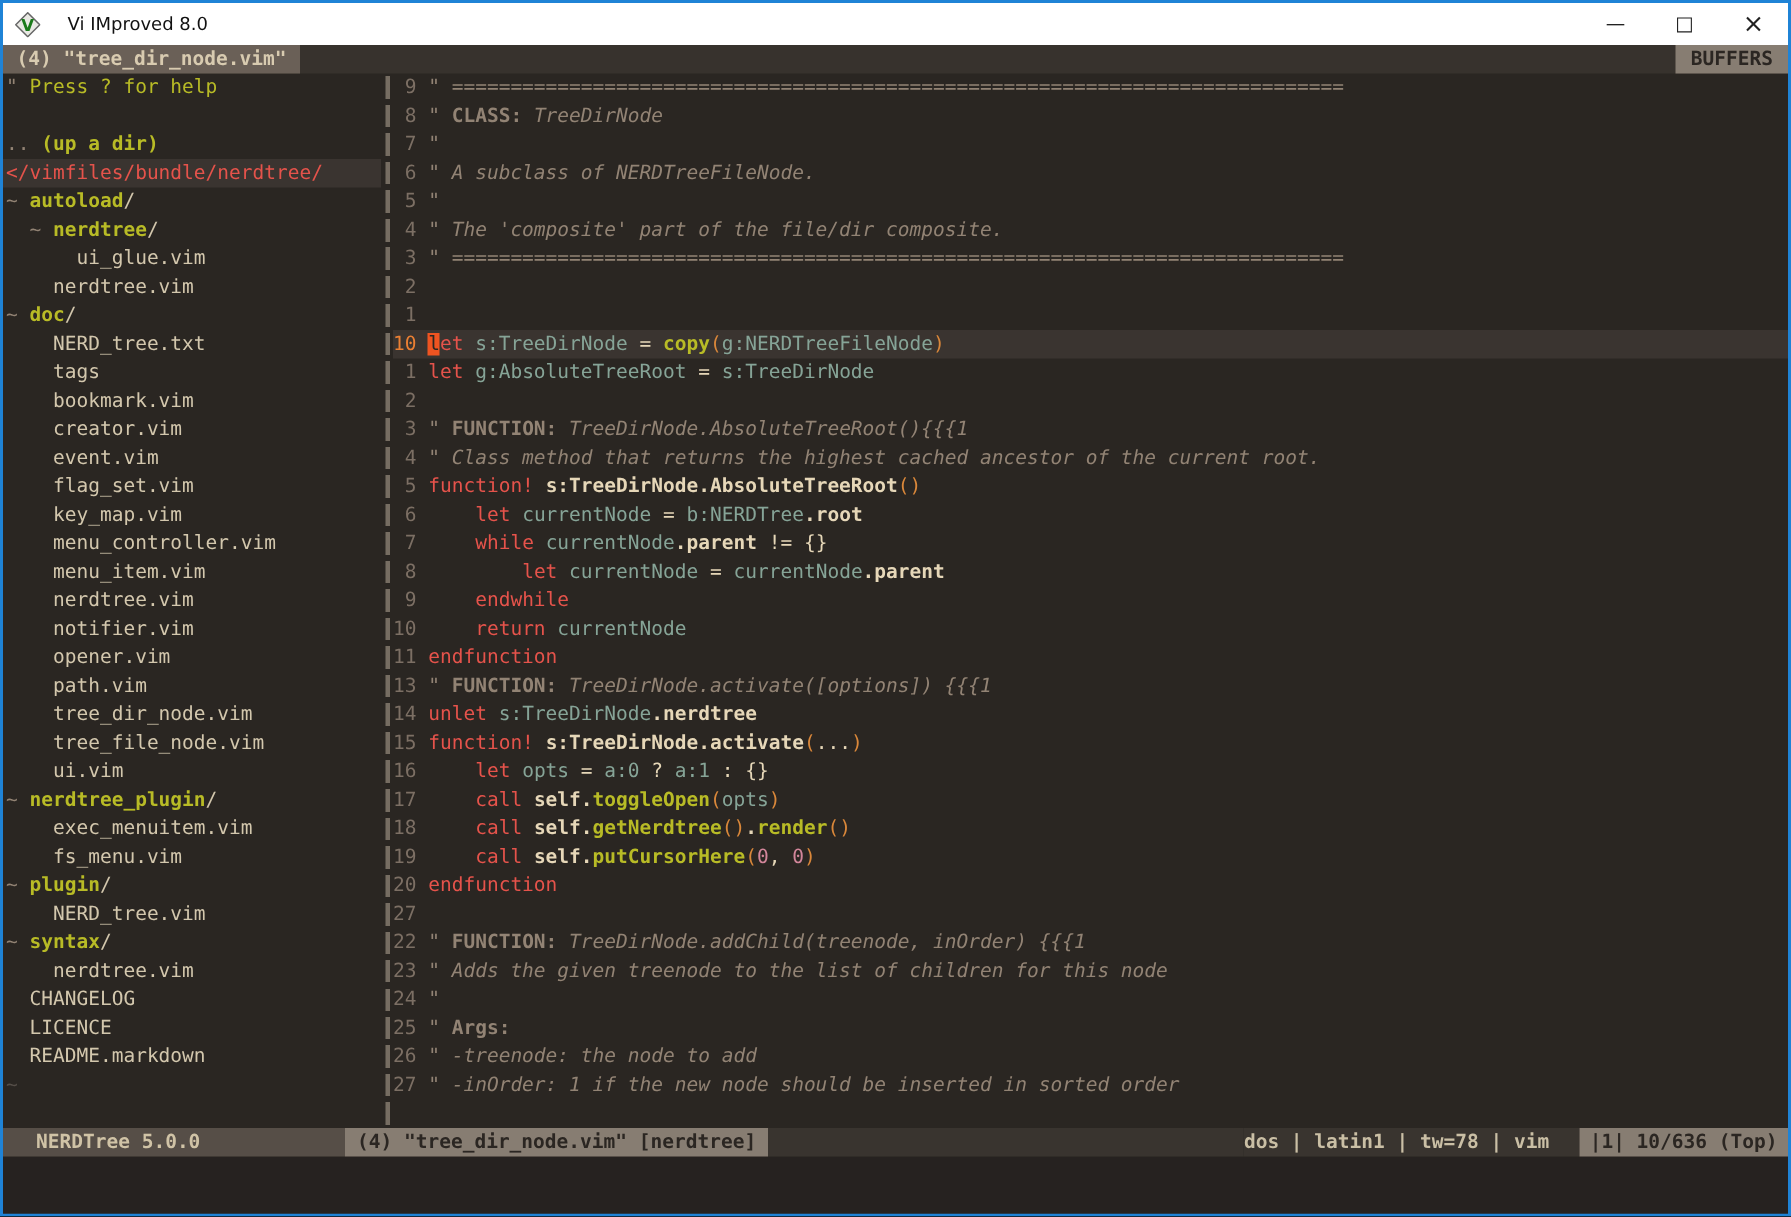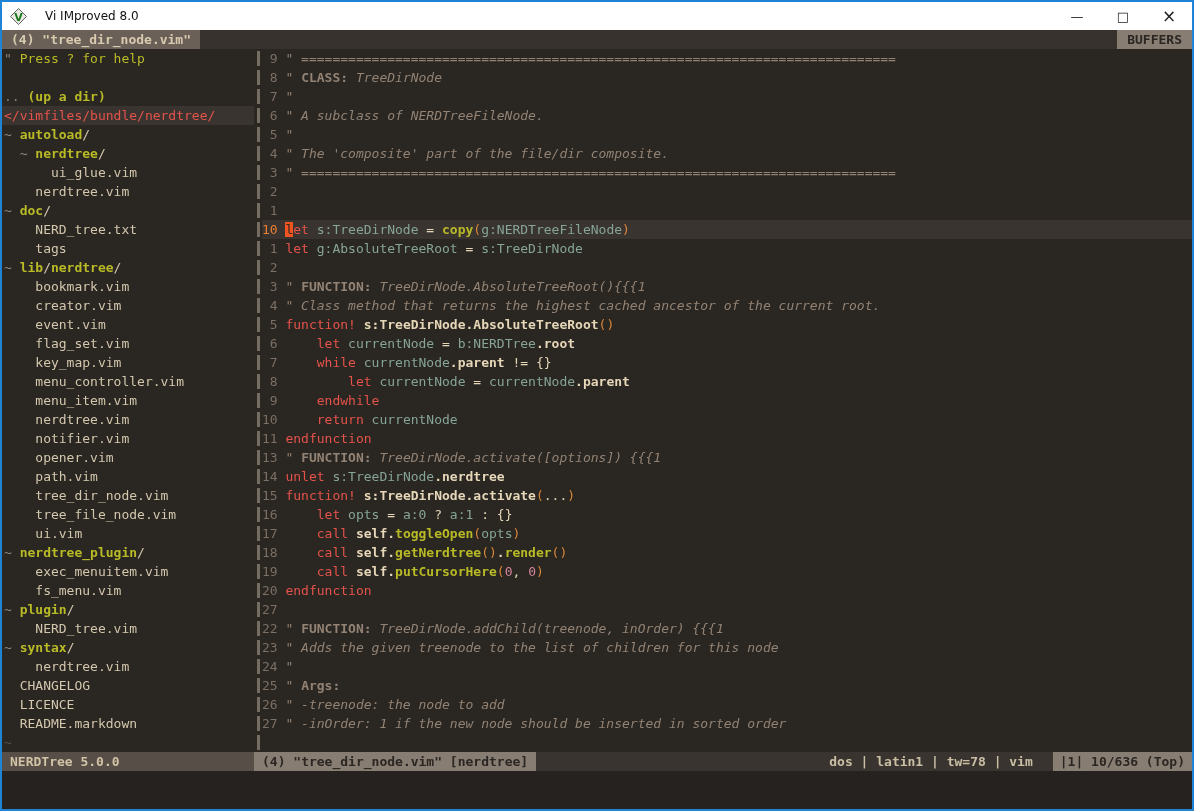--- a/index.html
+++ b/index.html
@@ -55,21 +55,21 @@
   .t-gr{color:var(--comment)}
   .t-w{color:var(--file-text)}
   .t-r{color:var(--red)}
   .t-nt{color:var(--tilde)}
   .t-cur{background:var(--cursor-bg);color:#2a2622}
   .lnum{display:inline-block;width:3ch;text-align:right;padding-right:0;color:var(--linenr)}
   .lnum::after{content:" "}
   .row.current .lnum{text-align:left;color:var(--linenr-cur)}
   
   .statusline{height:19px;display:flex;font-size:13px;line-height:19px;font-weight:bold;white-space:pre}
-  .sl-left{width:252px;flex:none;background:var(--statusline-nc-bg);color:var(--statusline-nc-text);padding-left:8px}
+  .sl-left{width:228px;flex:none;background:var(--statusline-nc-bg);color:var(--statusline-nc-text);padding-left:22px}
   .sl-file{background:var(--seg-light-bg);color:var(--seg-light-text);padding:0 8px}
   .sl-fill{flex:1;background:var(--statusline-fill)}
   .sl-info{background:var(--statusline-fill);color:var(--statusline-info-text);padding-right:20px}
   .sl-pos{background:var(--seg-light-bg);color:var(--seg-light-text);padding:0 7px}
   .cmdline{height:38px;background:var(--cmdline-bg)}
 </style>
 </head>
 <body>
 
 <div class="win">
@@ -101,21 +101,20 @@
         <div class="row"></div>
         <div class="row"><span class="t-gr">..</span><span class="t-d"> </span><span class="t-gb">(up a dir)</span></div>
         <div class="row cursorline"><span class="t-r">&lt;/vimfiles/bundle/nerdtree/</span></div>
         <div class="row"><span class="t-gr">~ </span><span class="t-gb">autoload</span><span class="t-w">/</span></div>
         <div class="row"><span class="t-d">  </span><span class="t-gr">~ </span><span class="t-gb">nerdtree</span><span class="t-w">/</span></div>
         <div class="row"><span class="t-w">      ui_glue.vim</span></div>
         <div class="row"><span class="t-w">    nerdtree.vim</span></div>
         <div class="row"><span class="t-gr">~ </span><span class="t-gb">doc</span><span class="t-w">/</span></div>
         <div class="row"><span class="t-w">    NERD_tree.txt</span></div>
         <div class="row"><span class="t-w">    tags</span></div>
-        <div class="row"><span class="t-gr">~ </span><span class="t-gb">lib</span><span class="t-w">/</span><span class="t-gb">nerdtree</span><span class="t-w">/</span></div>
         <div class="row"><span class="t-w">    bookmark.vim</span></div>
         <div class="row"><span class="t-w">    creator.vim</span></div>
         <div class="row"><span class="t-w">    event.vim</span></div>
         <div class="row"><span class="t-w">    flag_set.vim</span></div>
         <div class="row"><span class="t-w">    key_map.vim</span></div>
         <div class="row"><span class="t-w">    menu_controller.vim</span></div>
         <div class="row"><span class="t-w">    menu_item.vim</span></div>
         <div class="row"><span class="t-w">    nerdtree.vim</span></div>
         <div class="row"><span class="t-w">    notifier.vim</span></div>
         <div class="row"><span class="t-w">    opener.vim</span></div>

